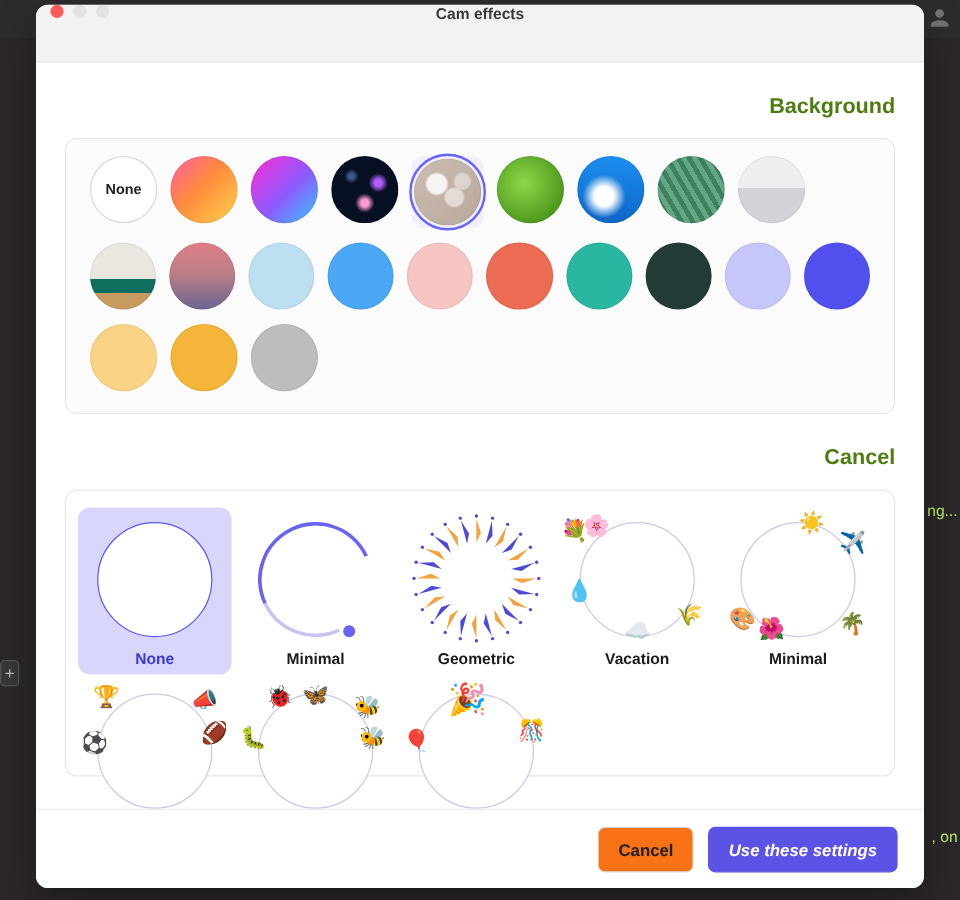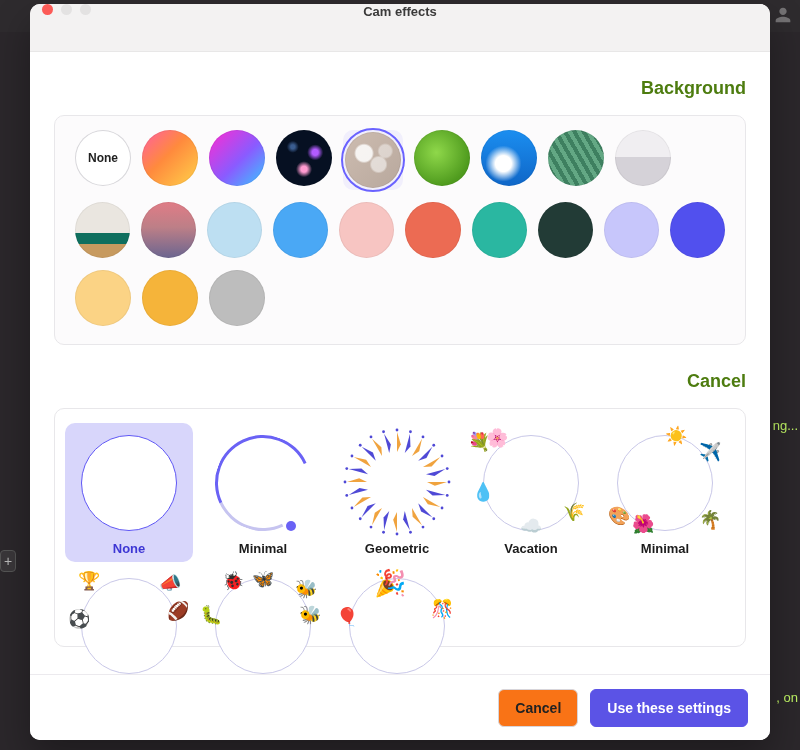--- a/index.html
+++ b/index.html
@@ -239,20 +239,21 @@
     cursor: pointer;
     display:flex; align-items:center;
   }
   .btn.secondary {
     background:#f97316; color:#222;
     border: 1px solid #d7d5da;
   }
   .btn.primary {
     background:#5b53e6; color:#fff;
     border: 1px solid #5b53e6;
+    font-style: italic;
   }
 </style>
 </head>
 <body>
 
 <div class="app-back">
   <span class="hash">#</span>
   <span class="chname">18-plus-chanel</span>
 </div>
 <div class="right-icons-bg">

